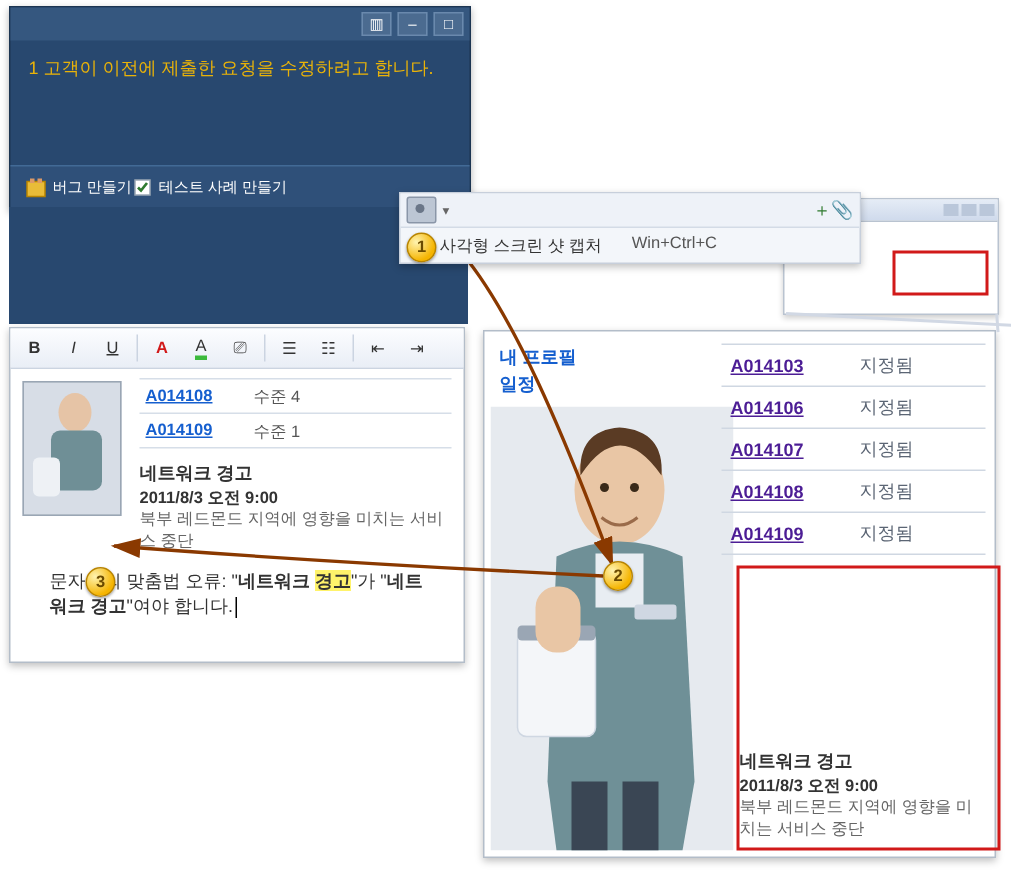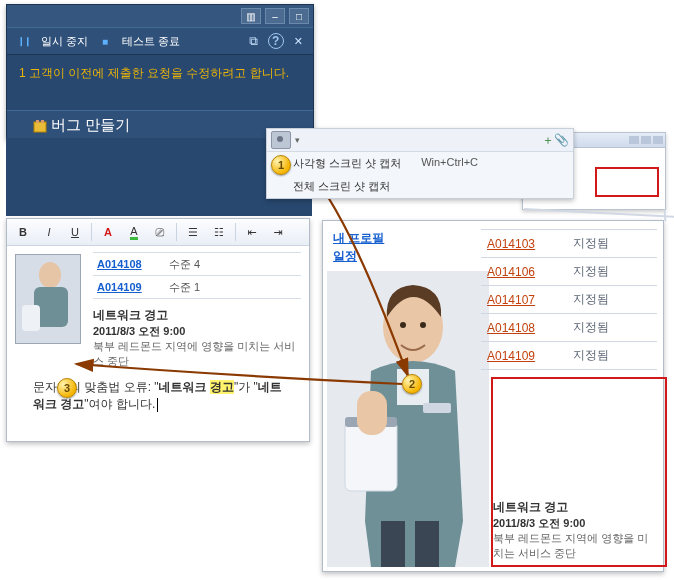--- a/index.html
+++ b/index.html
@@ -59,22 +59,22 @@
     font-size: 12px;
     color: #eab308;
   }
   .runner .bottombar {
     position: absolute;
     bottom: 0; left: 0; right: 0;
     height: 28px;
     background: #2f5079;
     display: flex;
     align-items: center;
-    padding: 0 26px;
-    font-size: 15px;
+    padding: 0 10px;
+    font-size: 10px;
     border-top: 1px solid #426a96;
   }
   .sq-icon { width:14px;height:14px;display:inline-block;vertical-align:middle;margin-right:4px;}
   
   .shot-popup {
     position: absolute;
     left: 266px;
     top: 128px;
     width: 306px;
     border: 1px solid #c7cfdb;
@@ -143,32 +143,32 @@
     position: absolute;
     left: 322px;
     top: 220px;
     width: 340px;
     height: 350px;
     border: 1px solid #b3bdc9;
     background: #fff;
     box-shadow: 0 2px 5px rgba(0,0,0,.25);
   }
   .profile .tabs { padding:8px 10px 0 10px; font-size:12px; }
-  .profile .tabs a { color:#155fcf; font-weight:bold; text-decoration:underline; display:block; line-height:1.5;}
+  .profile .tabs a { color:#155fcf; font-weight:bold; display:block; line-height:1.5;}
   .profile .person {
     position:absolute; left:4px; top:50px; width:162px; height:296px;
   }
   .profile .person svg{width:100%;height:100%;}
   .profile .tbl {
     position:absolute; right:6px; top:8px; width:176px;
     border-top:1px solid #cfd7e2;
     font-size:12px;
   }
   .profile .tbl .r { display:flex; height:27px; align-items:center; border-bottom:1px solid #cfd7e2;}
-  .profile .tbl .r .id { width:86px; padding-left:6px; color:#c2410c; font-weight:normal; text-decoration:underline;}
+  .profile .tbl .r .id { width:86px; padding-left:6px; color:#4c1d95; font-weight:bold; text-decoration:underline;}
   .profile .tbl .r .st { color:#5b6574;font-family:Liberation Mono, monospace;}
   .profile .alert2 {
     position:absolute; left:170px; bottom:10px; width:162px; font-size:12px;
   }
   .profile .alert2 .t1{font-weight:bold;}
   .profile .alert2 .t2{font-weight:bold; font-size:11px;}
   .profile .alert2 .t3{color:#666; font-size:11px; line-height:1.35;}
   
   .redbox {
     position:absolute; border:2px solid #d11919; pointer-events:none;
@@ -196,59 +196,54 @@
 <body>
 
 <div class="zoomline" style="left:524px; top:208px; width:206px; transform:rotate(3deg);"></div>
 <div class="zoomline" style="left:664px; top:208px; width:12px; transform:rotate(86deg);"></div>
 
 <div class="runner">
   <div class="titlebar">
     <span class="tb-btn">▥</span>
     <span class="tb-btn">–</span>
     <span class="tb-btn">□</span>
-  </div>
-  <div class="toolbar">
-    <span class="icon pause-icon"></span>
-    <span>일시 중지</span>
-    <span class="icon stop-icon"></span>
-    <span>테스트 종료</span>
-    <span class="sep"></span>
-    <span class="newwin-icon">⧉</span>
-    <span class="help-icon"></span>
-    <span class="close-icon"></span>
   </div>
   <div class="step">1  고객이 이전에 제출한 요청을 수정하려고 합니다.</div>
   <div class="bottombar">
     <span>
       <span class="sq-icon">
         <svg viewBox="0 0 14 14">
             <rect x="1" y="3" width="12" height="10" fill="#e9bc38" stroke="#b88400"></rect>
             <rect x="3" y="1" width="3" height="3" fill="#d96"></rect>
             <rect x="8" y="1" width="3" height="3" fill="#d96"></rect>
           </svg>
       </span><span>버그 만들기</span>
     </span>
+    <span>
+      <span class="sq-icon">
+        <svg viewBox="0 0 14 14">
+            <rect x="2" y="2" width="10" height="10" fill="#fff" stroke="#9aa6b4"></rect>
+            <path d="M4 7 L6 9 L10 4" stroke="#2f7a2f" stroke-width="1.8" fill="none"></path>
+          </svg>
+      </span><span>테스트 사례 만들기</span>
+    </span>
   </div>
 </div>
 <div class="filler"></div>
 
 <div class="shot-popup">
   <div class="head">
     <span class="cam"></span>
     <span style="font-size:9px;color:#666">▾</span>
     <span class="attach">＋📎</span>
   </div>
   <span class="callout c1">1</span>
   <div class="row first">
     <span>사각형 스크린 샷 캡처</span>
     <span style="color:#555;">Win+Ctrl+C</span>
-  </div>
-  <div class="row">
-    <span>전체 스크린 샷 캡처</span>
   </div>
 </div>
 
 <div class="editor">
   <div class="etoolbar">
     <span class="btn">
         <b>B</b>
       </span>
     <span class="btn">
         <i>I</i>

